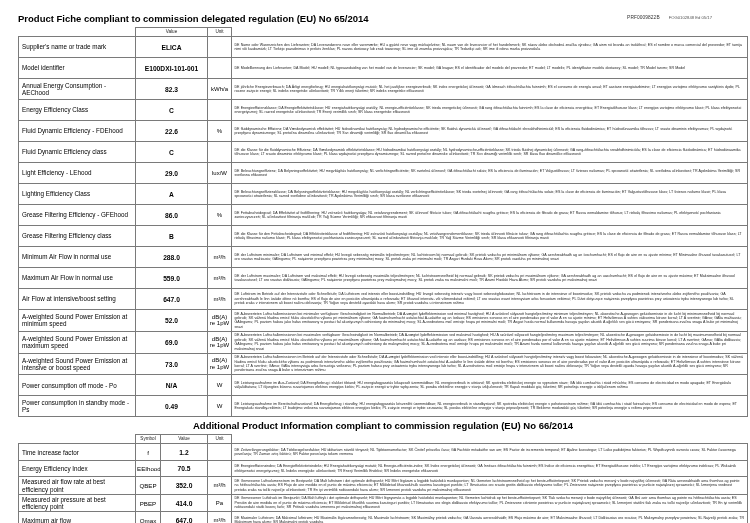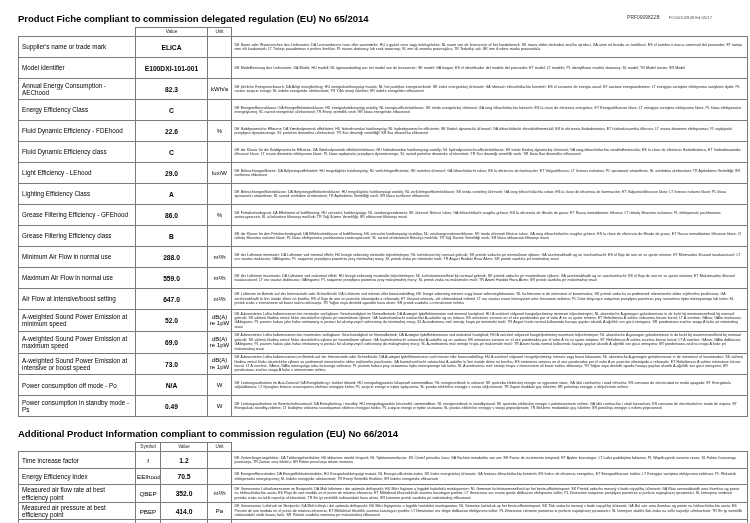--- a/index.html
+++ b/index.html
@@ -2,21 +2,21 @@
 <html><head>
 <meta charset="utf-8">
 <style>
   html,body{margin:0;padding:0;background:#fff;}
   body{width:750px;height:523px;overflow:hidden;font-family:"Liberation Sans",sans-serif;color:#000;}
   .page{position:relative;padding:13px 2px 0 18px;box-sizing:border-box;width:750px;height:523px;}
   .refs{position:absolute;top:15px;right:38px;display:flex;gap:9px;align-items:baseline;}
   .ref1{font-size:4.8px;color:#333;letter-spacing:.1px;}
   .ref2{font-size:4.2px;color:#555;}
   h1,h2{font-size:9.5px;font-weight:bold;margin:0 0 3px 0;letter-spacing:0;}
-  h2{margin-top:11px;}
+  h2{margin-top:3px;text-align:center;}
   table{border-collapse:collapse;table-layout:fixed;width:730px;}
   th{font-weight:normal;font-size:4.6px;color:#222;text-align:center;border:none;padding:1px 0;height:6px;line-height:1;}
   th.boxed{border:1px solid #7a7a7a;background:#fff;}
   td{border:1px solid #7a7a7a;padding:1px 3px;vertical-align:middle;overflow:hidden;}
   .t1 td{height:17px;}
   .t2 td{height:12.5px;}
   td.col-name{font-size:6.3px;line-height:1.15;}
   td.col-value{font-size:6.7px;font-weight:bold;text-align:center;}
   td.col-symbol{font-size:6.2px;text-align:center;padding:1px 1px;}
   td.col-unit{font-size:6px;text-align:center;line-height:1.1;padding:1px 1px;}

